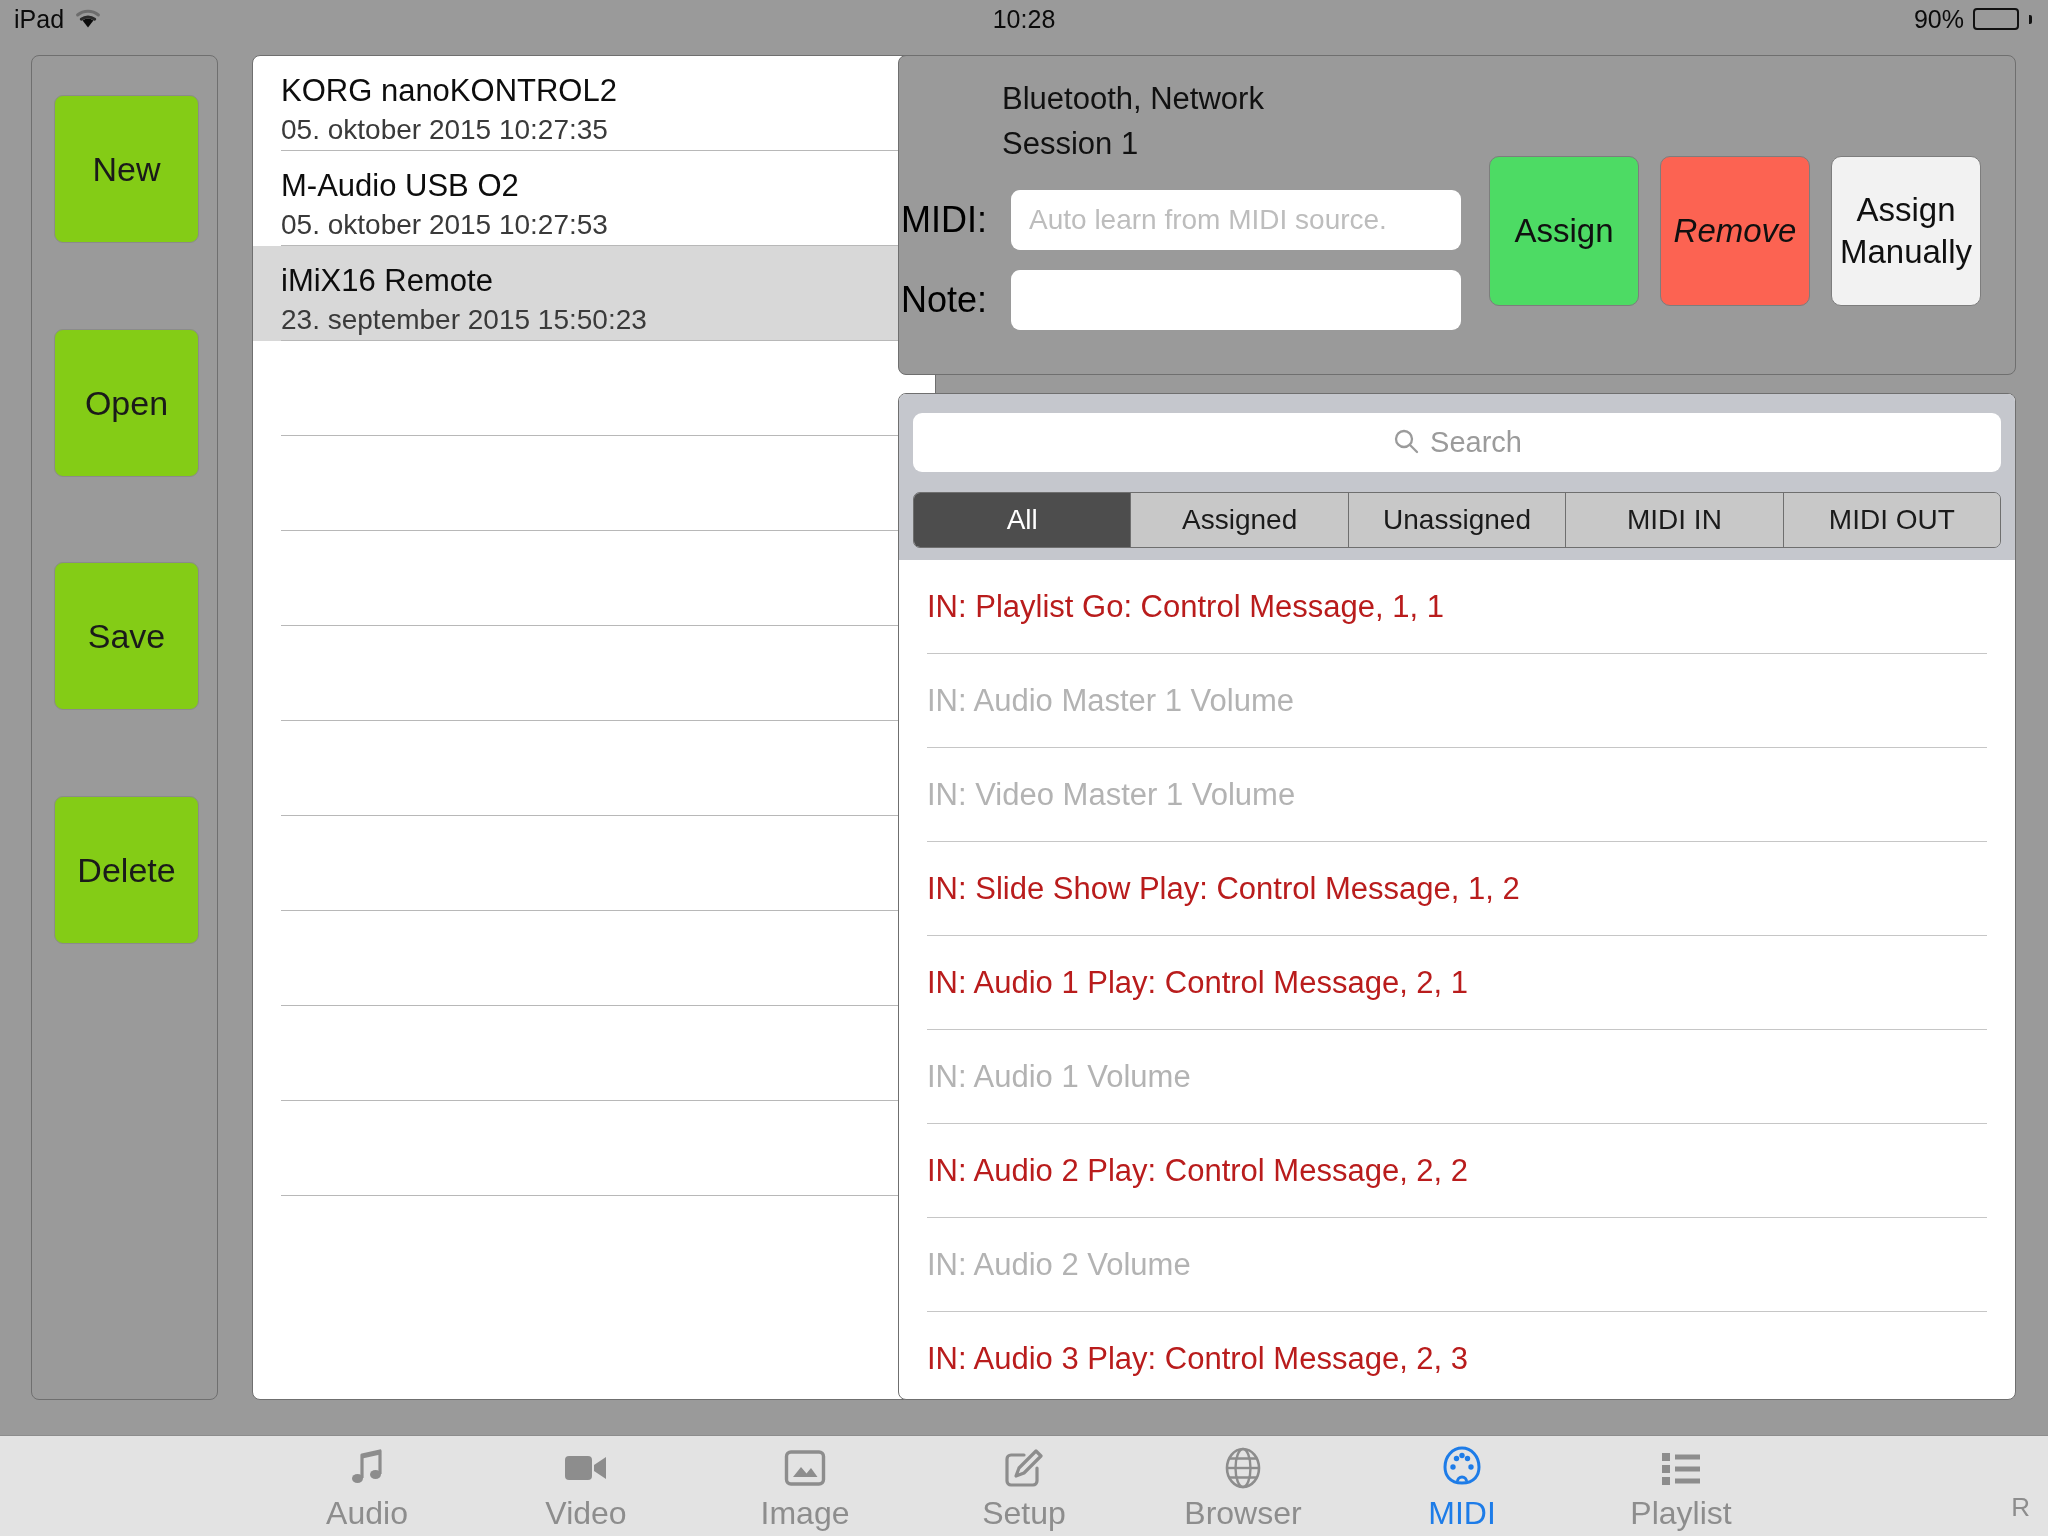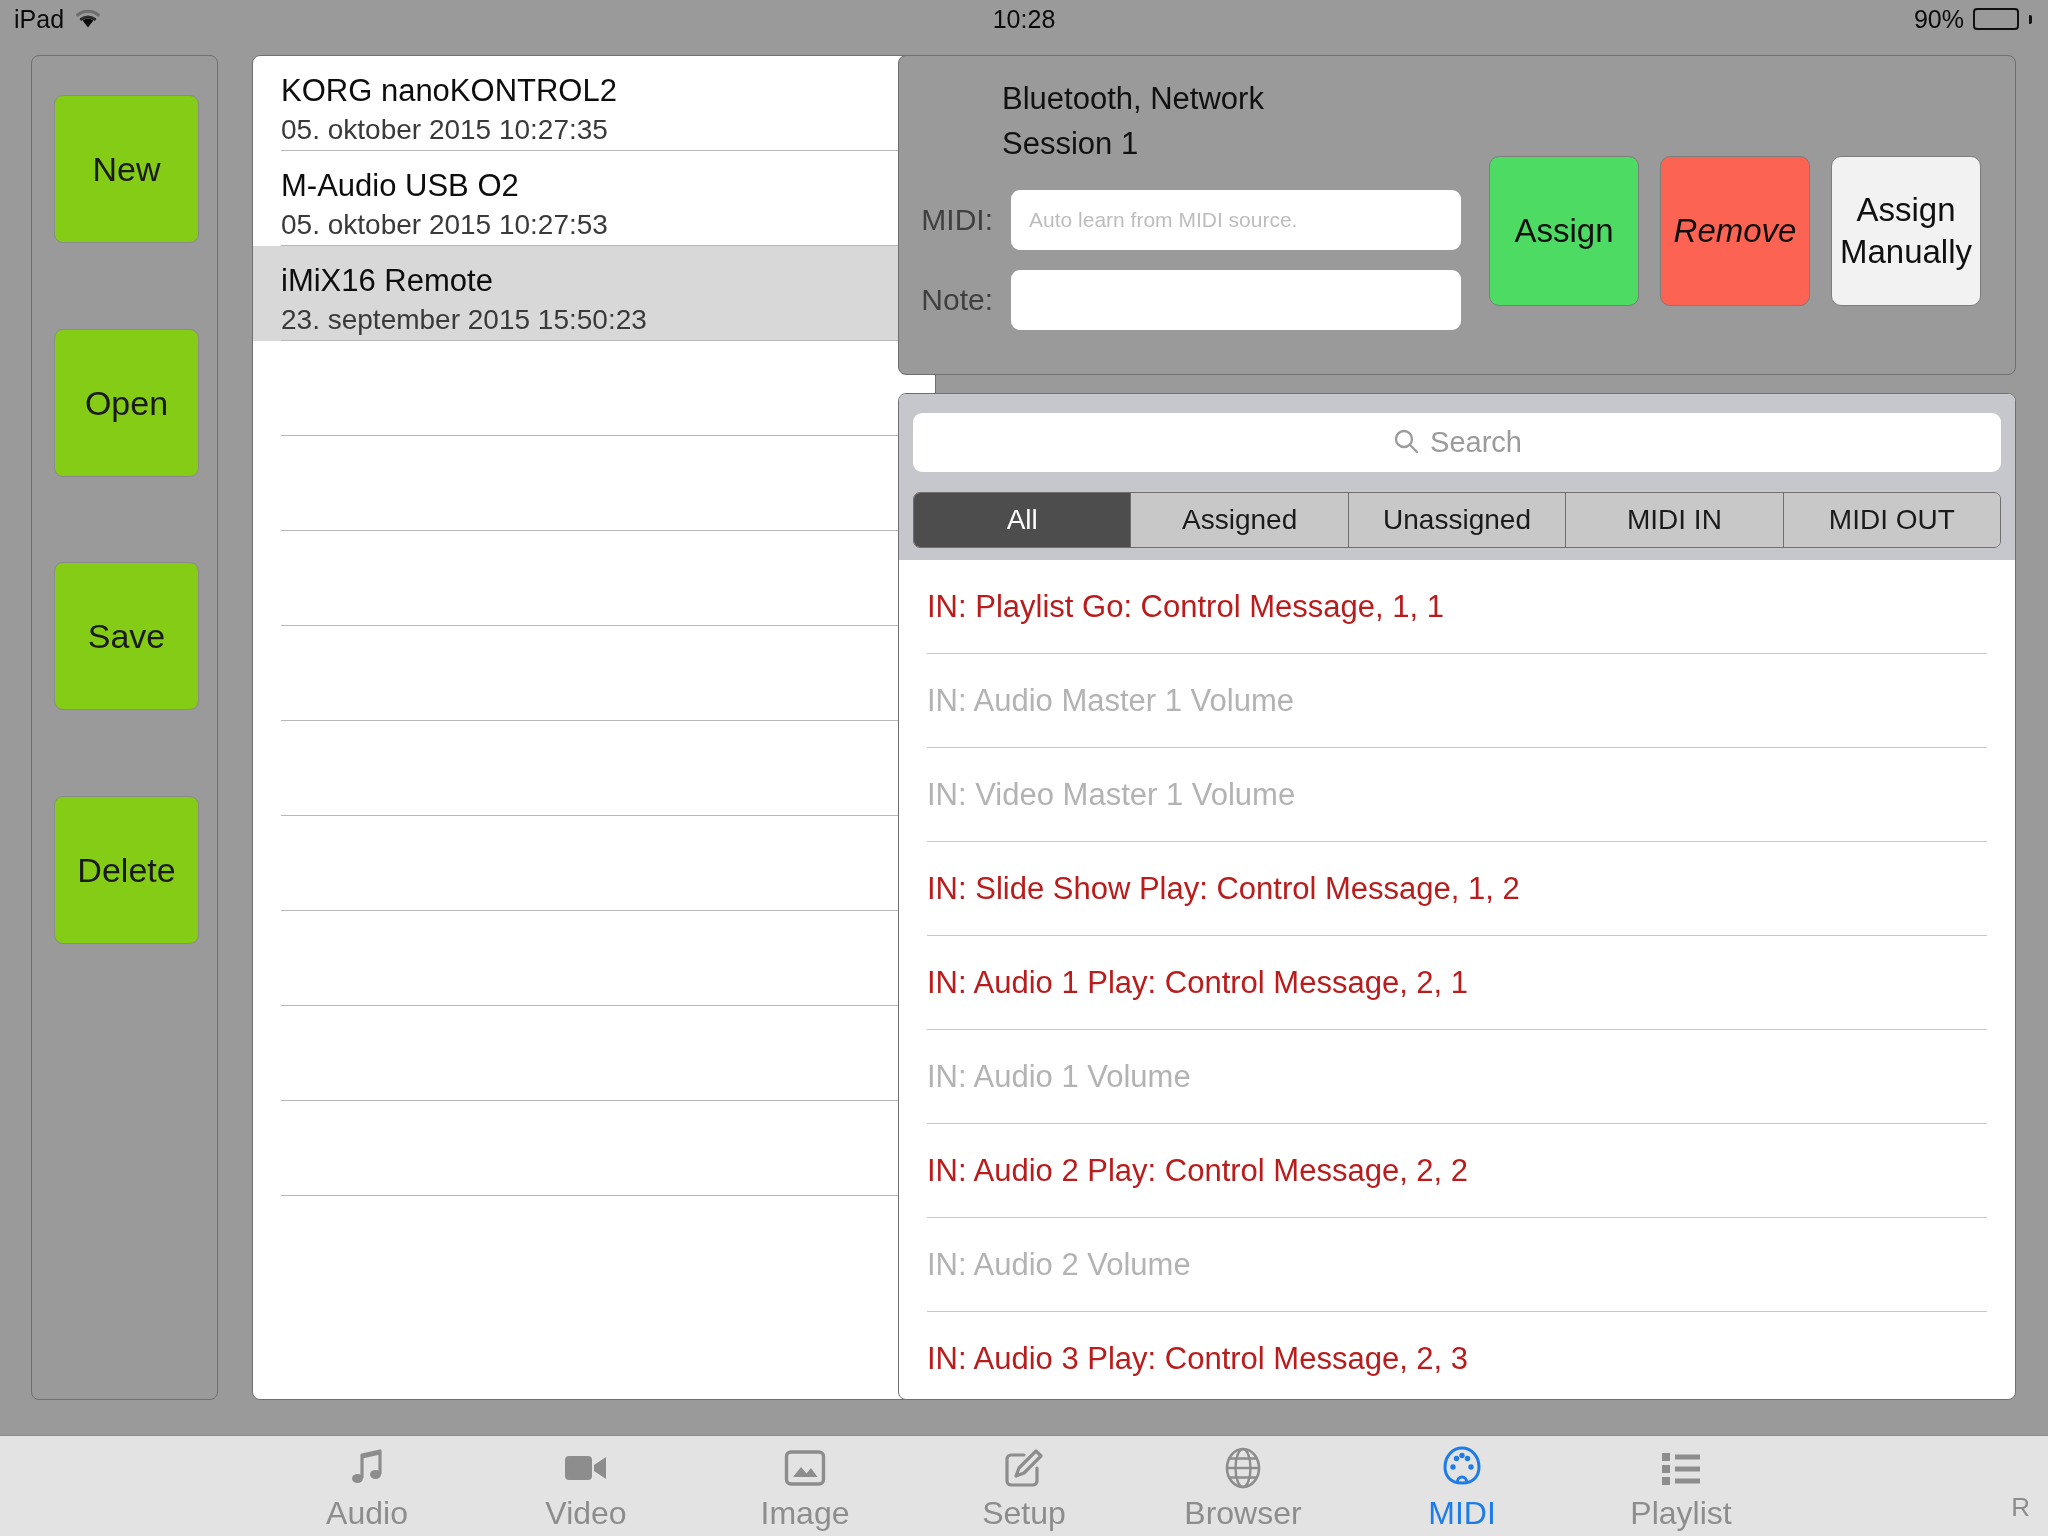--- a/index.html
+++ b/index.html
@@ -62,27 +62,27 @@
   
   #assign-panel { left: 898px; top: 17px; width: 1118px; height: 320px; }
   #assign-title {
     position: absolute; left: 103px; top: 20px;
     font-size: 31px; color: #111; line-height: 45px;
   }
   .field-row { position: absolute; left: 0; display: flex; align-items: center; }
   #midi-row { top: 134px; }
   #note-row { top: 214px; }
   .field-label {
-    width: 112px; text-align: right; padding-right: 18px;
-    font-size: 30px; color: #404040;
+    width: 112px; text-align: right; padding-right: 24px;
+    font-size: 36px; color: #000000;
   }
   .field-input {
     width: 450px; height: 60px;
     background: #fff; border: none; border-radius: 9px;
-    font-size: 21px; color: #111; padding: 0 18px;
+    font-size: 28px; color: #111; padding: 0 18px;
     font-family: "Liberation Sans", sans-serif;
   }
   .field-input::placeholder { color: #bdbdbd; }
   .act-btn {
     position: absolute; top: 100px; width: 150px; height: 150px;
     border: 1px solid #7d7d7d; border-radius: 10px;
     display: flex; align-items: center; justify-content: center; text-align: center;
     font-size: 33px; color: #101010; line-height: 42px;
   }
   #assign-button { left: 590px; }

